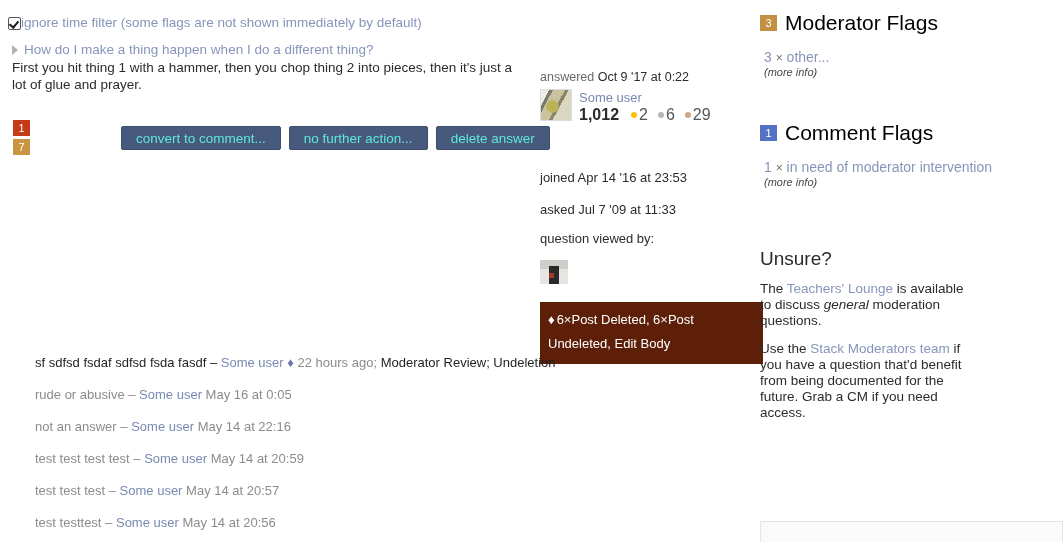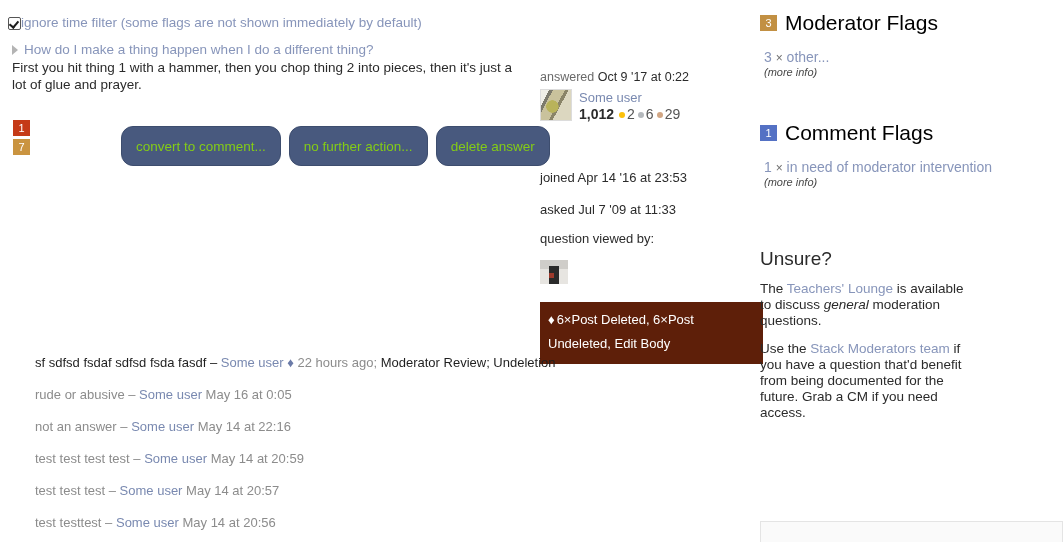--- a/index.html
+++ b/index.html
@@ -117,26 +117,26 @@
   #action-buttons {
     position: absolute;
     left: 121px;
     top: 126px;
     display: flex;
     gap: 8px;
   }
   .action-button {
     background: #48597e;
     border: 1px solid #3d4d6e;
-    color: #84cc16;
+    color: #5eead4;
     font-family: "Liberation Sans", sans-serif;
     font-size: 13.5px;
-    height: 40px;
+    height: 24px;
     padding: 0 14px;
-    border-radius: 12px;
+    border-radius: 2px;
     cursor: pointer;
     white-space: nowrap;
   }
 
   
   #middle-column {
     position: absolute;
     left: 540px;
     top: 70px;
     width: 200px;
@@ -178,23 +178,23 @@
   #answer-user-meta { line-height: 15px; padding-top: 1px; }
   #answer-user-name {
     color: #7989b0;
     font-size: 13px;
     display: block;
     cursor: pointer;
   }
   #answer-rep-row {
     display: flex;
     align-items: center;
-    gap: 3px;
+    gap: 10px;
     margin-top: 2px;
-    font-size: 14px;
+    font-size: 16px;
     color: #2b2b2b;
   }
   #answer-rep-row .rep { font-weight: bold; margin-right: 2px; }
   .badge-pill { display: inline-flex; align-items: center; gap: 2px; color: #555; }
   .badge-dot { width: 6px; height: 6px; border-radius: 50%; display: inline-block; }
   .badge-dot.gold { background: #fcc00a; }
   .badge-dot.silver { background: #b4b8bc; }
   .badge-dot.bronze { background: #d1a684; }
 
   #joined-line { position: absolute; top: 100px; left: 0; white-space: nowrap; }

